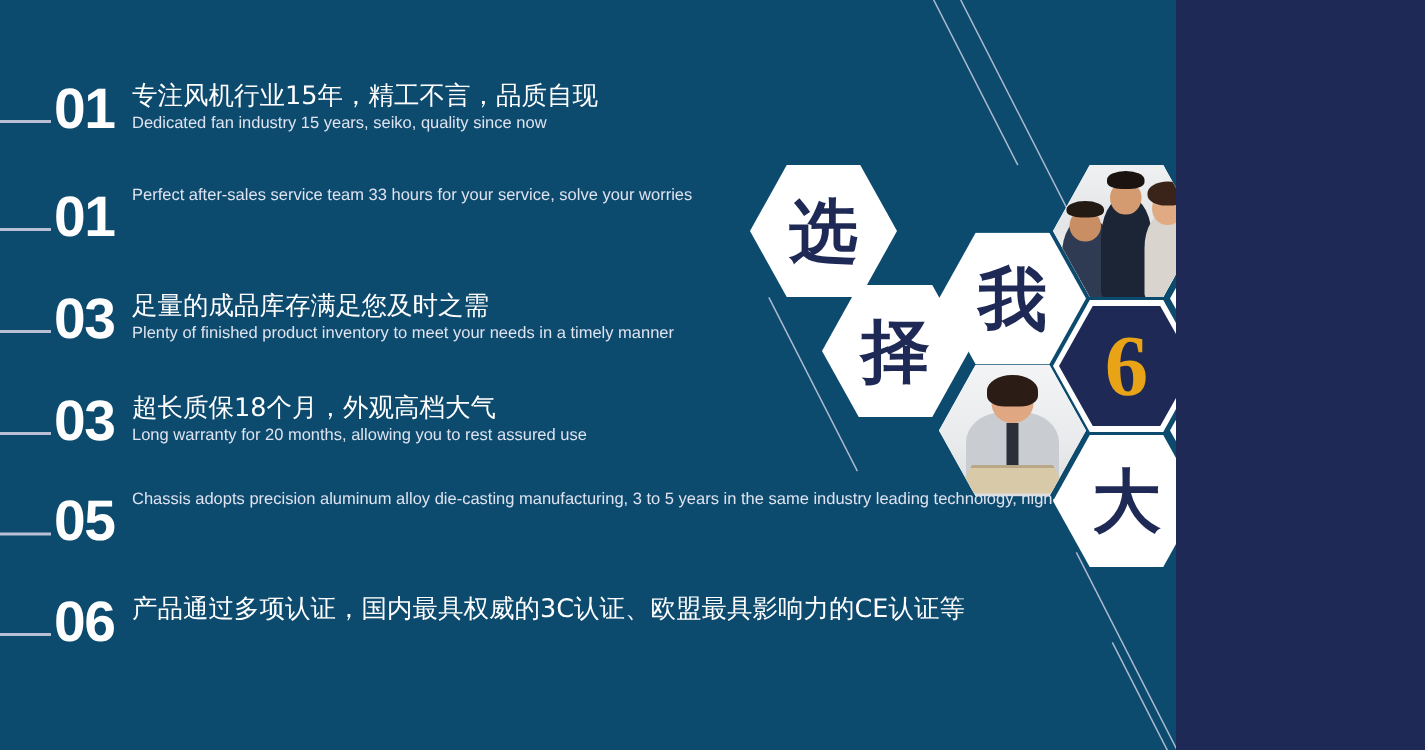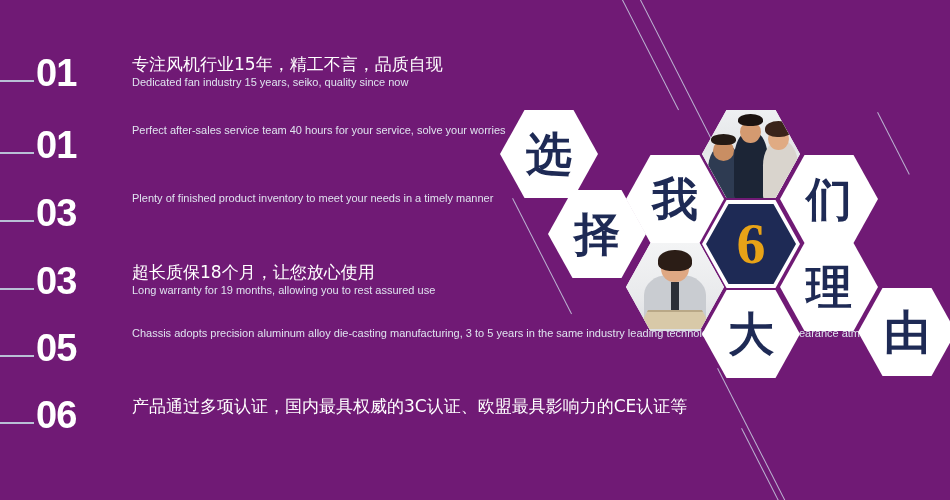--- a/index.html
+++ b/index.html
@@ -2,42 +2,42 @@
 <html><head>
 <meta charset="utf-8">
 <style>
   html,body{margin:0;padding:0;}
   body{
     width:950px;height:500px;overflow:hidden;
     background:#1e2a55;
     font-family:"Liberation Sans","DejaVu Sans",sans-serif;
   }
   #stage{
-    position:relative;width:950px;height:500px;overflow:hidden;
-    background:#701a75;
+    position:relative;width:784px;height:500px;overflow:hidden;
+    background:#0c4a6e;
   }
 
   
   .diag{
     position:absolute;background:#c8cde0;opacity:.85;
     transform-origin:0 0;height:1px;
   }
 
   
   .row{position:absolute;left:0;height:56px;}
   .rule{
     position:absolute;left:0;top:28px;width:34px;height:2px;background:#b9c0d6;
   }
   .num{
     position:absolute;left:36px;top:-1px;
     font-size:38px;font-weight:bold;color:#ffffff;
     letter-spacing:-1px;line-height:44px;
     font-family:"Liberation Sans","DejaVu Sans",sans-serif;
   }
-  .txtwrap{position:absolute;left:88px;top:0;margin-left:44px;}
+  .txtwrap{position:absolute;left:88px;top:0;}
   .cn{
     font-size:17px;color:#ffffff;line-height:24px;white-space:nowrap;
     font-family:"DejaVu Sans","Liberation Sans",sans-serif;
   }
   .en{
     font-size:11px;color:#dfe3ef;line-height:13px;white-space:nowrap;
     font-family:"Liberation Sans","DejaVu Sans",sans-serif;
   }
 
   
@@ -122,38 +122,39 @@
     <div class="txtwrap">
       <div class="cn">专注风机行业15年，精工不言，品质自现</div>
       <div class="en">Dedicated fan industry 15 years, seiko, quality since now</div>
     </div>
   </div>
 
   <div class="row" style="top:124px;">
     <div class="rule"></div>
     <div class="num">01</div>
     <div class="txtwrap">
-      <div class="en">Perfect after-sales service team 40 hours for your service, solve your worries</div>
+      <div class="en">Perfect after-sales service team 33 hours for your service, solve your worries</div>
     </div>
   </div>
 
   <div class="row" style="top:192px;">
     <div class="rule"></div>
     <div class="num">03</div>
     <div class="txtwrap">
+      <div class="cn">足量的成品库存满足您及时之需</div>
       <div class="en">Plenty of finished product inventory to meet your needs in a timely manner</div>
     </div>
   </div>
 
   <div class="row" style="top:260px;">
     <div class="rule"></div>
     <div class="num">03</div>
     <div class="txtwrap">
-      <div class="cn">超长质保18个月，让您放心使用</div>
-      <div class="en">Long warranty for 19 months, allowing you to rest assured use</div>
+      <div class="cn">超长质保18个月，外观高档大气</div>
+      <div class="en">Long warranty for 20 months, allowing you to rest assured use</div>
     </div>
   </div>
 
   <div class="row" style="top:327px;">
     <div class="rule"></div>
     <div class="num">05</div>
     <div class="txtwrap">
       <div class="en">Chassis adopts precision aluminum alloy die-casting manufacturing, 3 to 5 years in the same industry leading technology, high-grade appearance atmosphere</div>
     </div>
   </div>

